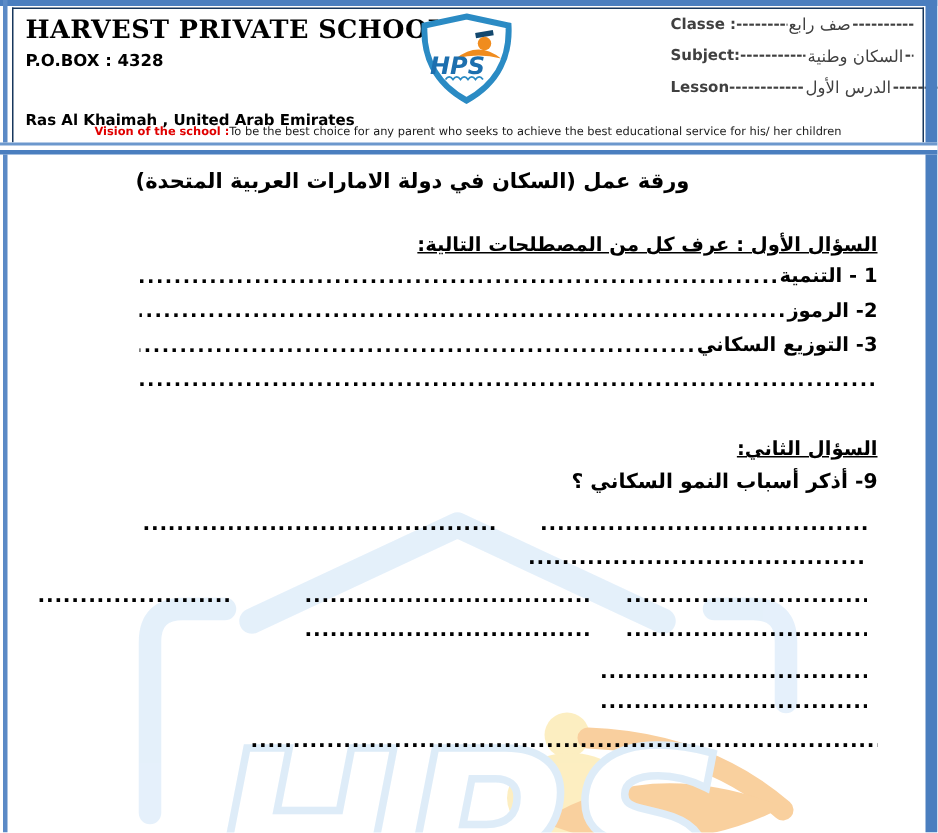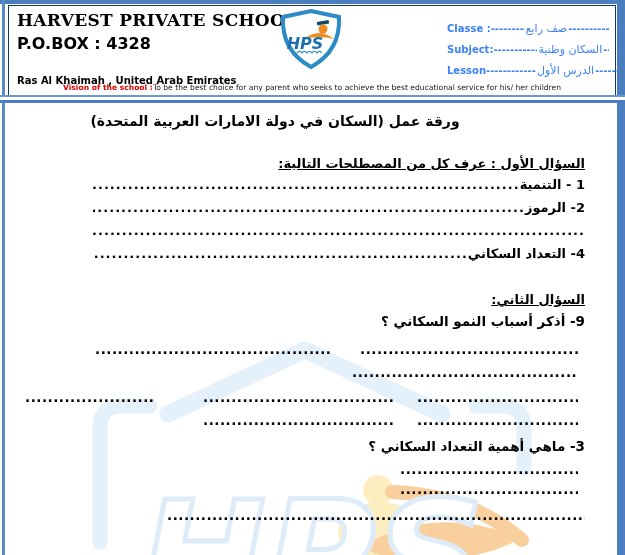--- a/index.html
+++ b/index.html
@@ -13,24 +13,24 @@
   .left-bar  { position:absolute; top:0; left:2px; width:3px; height:555px; background:#5b8ac6; z-index:3; }
   .right-bar { position:absolute; top:0; right:0; width:8px; height:555px; background:#4a7ebf; z-index:3; }
   .double-line { position:absolute; top:95px; left:0; width:625px; height:8px;
     border-top:2px solid #6c98cd; border-bottom:3px solid #4a7ebf; background:#fff; z-index:4; }
 
   
   .header-box { position:absolute; left:8px; top:5px; width:608px; height:90px;
     border:1px solid #17375d; border-bottom:none; background:#fff; z-index:2; }
   .school-name { position:absolute; left:8px; top:4px; font-family:"DejaVu Serif", serif;
     font-weight:bold; font-size:17px; letter-spacing:.3px; white-space:nowrap; }
-  .po-box   { position:absolute; left:8px; top:28px; font-weight:bold; font-size:16px; }
+  .po-box   { position:absolute; left:8px; top:28px; font-weight:bold; font-size:11px; }
   .address  { position:absolute; left:8px; top:45px; font-weight:bold; font-size:10px;margin-top:24px; }
   .logo { position:absolute; left:266px; top:2px; }
-  .fields { position:absolute; right:6px; top:12px; width:162px; color:#3b82f6; }
+  .fields { position:absolute; right:6px; top:0; width:162px; color:#404040; }
   .field-row { display:flex; align-items:center; height:21px; font-size:10px; font-weight:bold; direction:ltr; }
   .field-label { white-space:nowrap; flex:0 0 auto; }
   .dash { overflow:hidden; white-space:nowrap; flex:0 0 auto; }
   .dash.fill { flex:1 1 auto; }
   .d42 { width:34px; } .d52 { width:44px; } .d58 { width:50px; }
   .field-value { white-space:nowrap; direction:rtl; font-size:11px; font-weight:normal; padding:0 1px; }
   .vision { position:absolute; bottom:3px; left:0; width:100%; text-align:center;
     font-size:7.6px; white-space:nowrap; color:#1a1a1a; }
   .vision-label { color:#e00000; font-weight:bold; }
 
@@ -127,24 +127,24 @@
 
   <div class="term-line">
     <span class="term-label">1 - التنمية</span>
     <span class="term-dots">...................................................................................................................................................................</span>
   </div>
   <div class="term-line">
     <span class="term-label">2- الرموز</span>
     <span class="term-dots">...................................................................................................................................................................</span>
   </div>
   <div class="term-line">
+    <span class="term-label">3- التوزيع السكاني</span>
     <span class="term-dots">...................................................................................................................................................................</span>
   </div>
   <div class="term-line">
-    <span class="term-label">4- التعداد السكاني</span>
     <span class="term-dots">...................................................................................................................................................................</span>
   </div>
 
   <div class="s-heading second">السؤال الثاني:</div>
 
   <div class="q-line q1">9- أذكر أسباب النمو السكاني ؟</div>
   <div class="dots-row r1a">
     <span style="left:70px;  width:235px;">...................................................................................................................................................................</span>
     <span style="left:335px; width:218px;">...................................................................................................................................................................</span>
   </div>
@@ -155,21 +155,20 @@
   <div class="dots-row" style="margin-top:2px;">
     <span style="left:0;     width:128px;">...................................................................................................................................................................</span>
     <span style="left:178px; width:192px;">...................................................................................................................................................................</span>
     <span style="left:392px; width:161px;">...................................................................................................................................................................</span>
   </div>
   <div class="dots-row">
     <span style="left:178px; width:192px;">...................................................................................................................................................................</span>
     <span style="left:392px; width:161px;">...................................................................................................................................................................</span>
   </div>
 
-  <div class="q-line q3">3- ماهي أهمية التعداد السكاني ؟</div>
   <div class="dots-row h20 q3r1">
     <span style="left:375px; width:178px;">...................................................................................................................................................................</span>
   </div>
   <div class="dots-row h20">
     <span style="left:375px; width:178px;">...................................................................................................................................................................</span>
   </div>
 
   <div class="dots-row h20 q4r">
     <span style="left:142px; width:418px;">...................................................................................................................................................................</span>
   </div>

